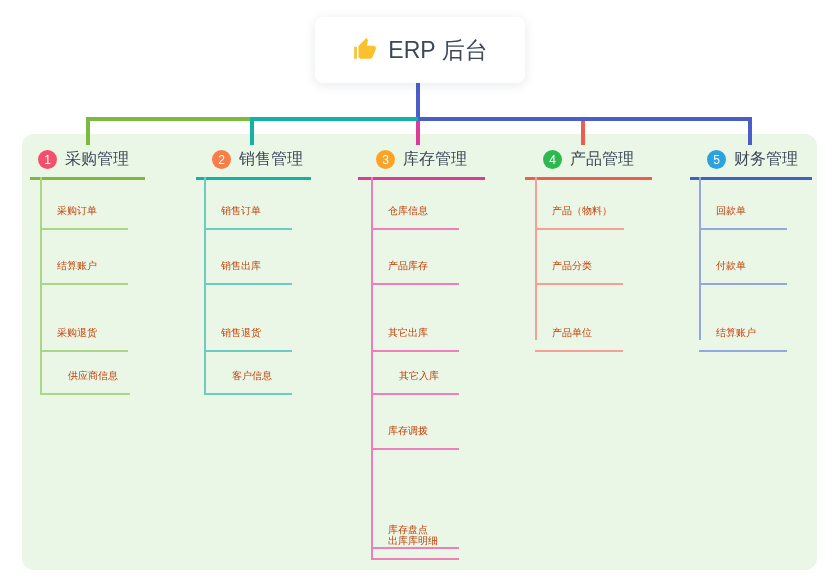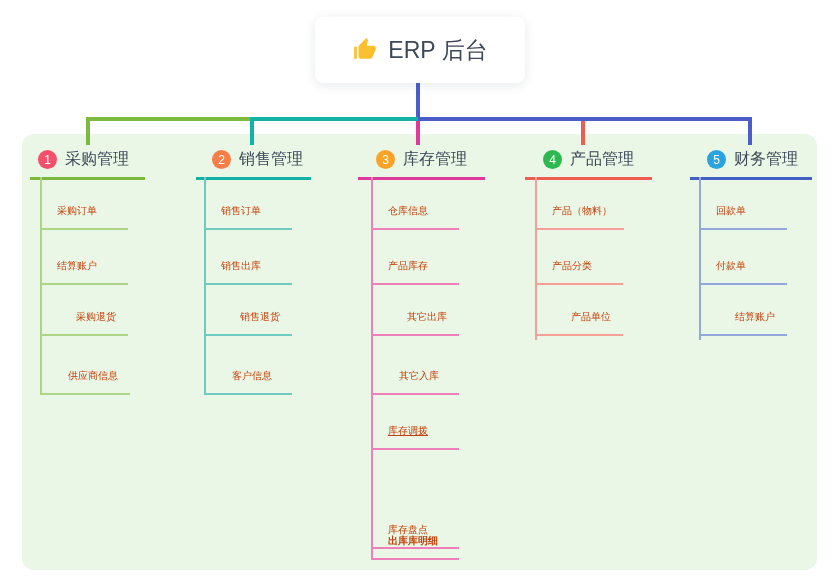--- a/index.html
+++ b/index.html
@@ -78,22 +78,22 @@
     position:absolute; font-size:10px; color:#c2410c; white-space:nowrap;
     line-height:18px; padding:0 12px 8px 17px; min-width:88px;
     border-bottom-style:solid; border-bottom-width:2px; cursor:pointer;
   }
   .b1 .child { left:40px;  border-color:#aad685; }
   .b2 .child { left:204px; border-color:#6ecbc2; }
   .b3 .child { left:371px; border-color:#ef7fba; }
   .b4 .child { left:535px; border-color:#f59f97; }
   .b5 .child { left:699px; border-color:#92a7dc; }
 
-  .r1 { top:202px; } .r2 { top:257px; } .r3 { top:308px;text-align:right; } .r4 { top:367px;padding-left:28px; }
-  .r5 { top:422px;text-decoration:underline; } .r6 { top:477px;margin-top:44px; } .r7 { top:532px;font-weight:bold; }
+  .r1 { top:202px; } .r2 { top:257px; } .r3 { top:324px; } .r4 { top:367px;padding-left:28px; }
+  .r5 { top:422px; } .r6 { top:477px;margin-top:44px; } .r7 { top:532px; }
 </style>
 </head>
 <body>
 
 <div class="canvas">
 
   <div class="panel"></div>
 
   <div class="line stem"></div>
   <div class="line bus bus-green"></div>

